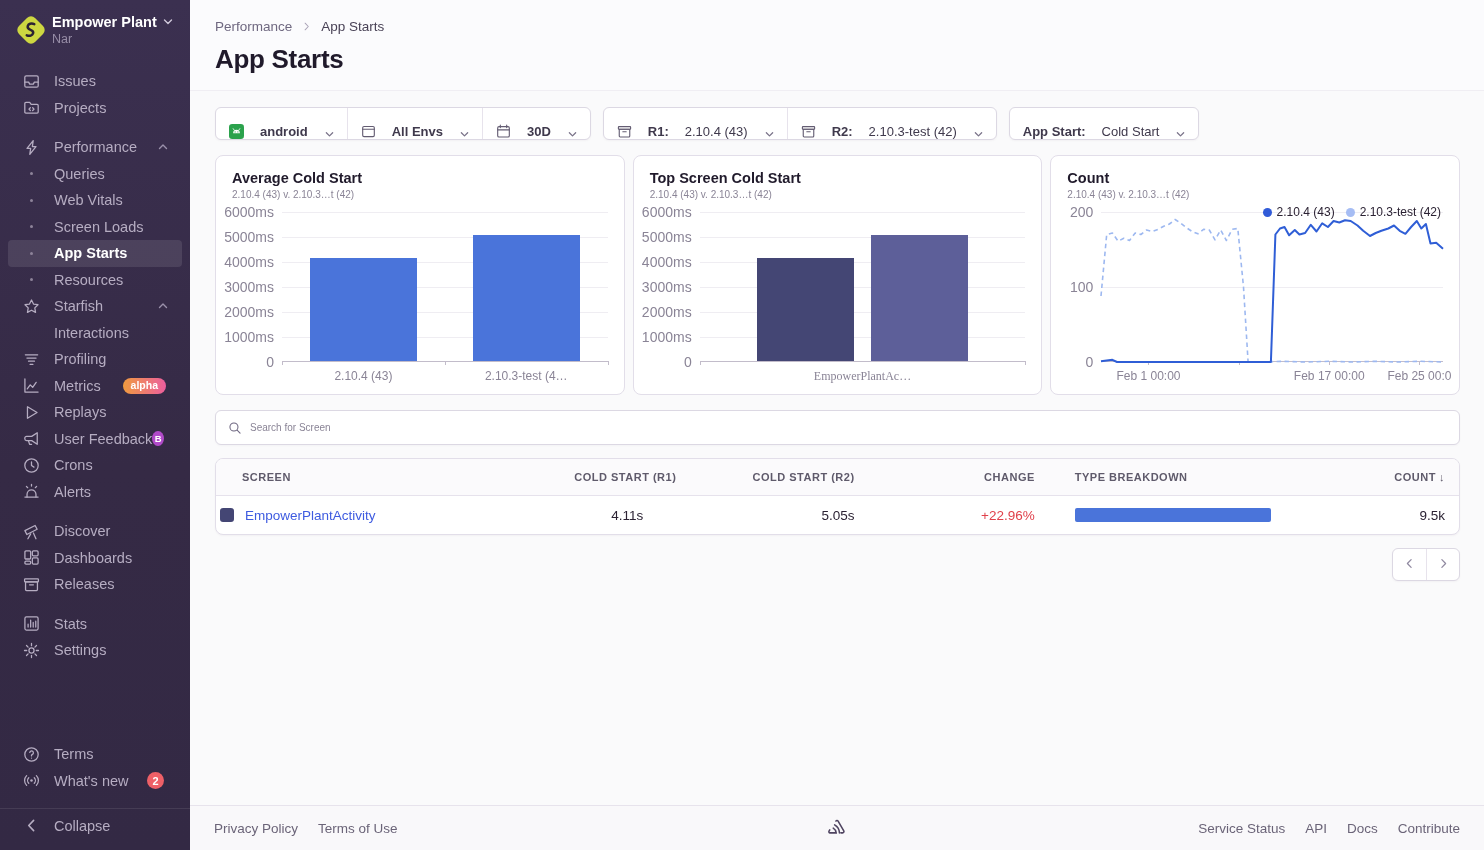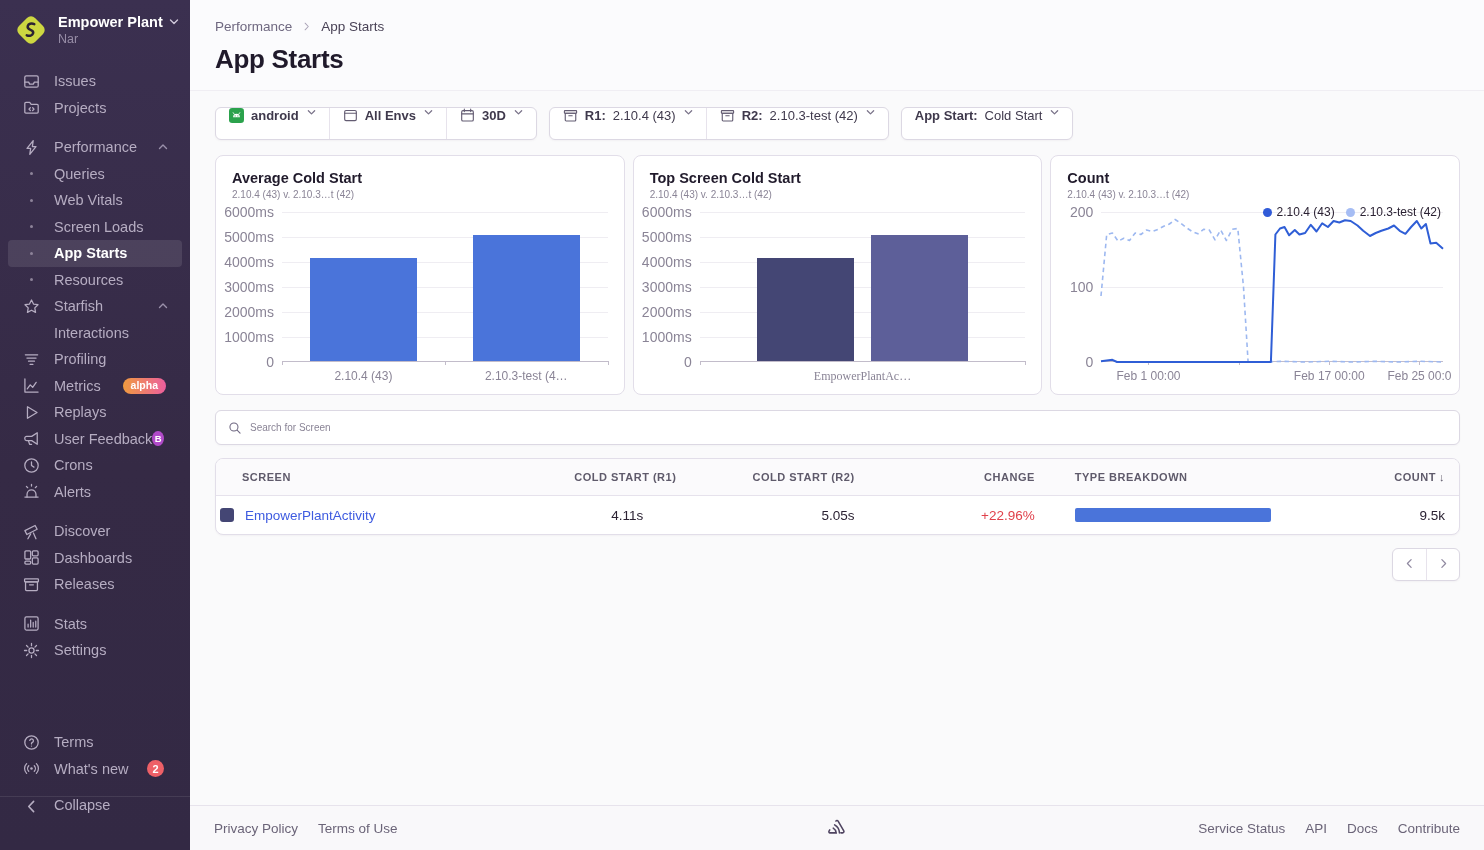--- a/index.html
+++ b/index.html
@@ -3,21 +3,21 @@
 <meta charset="utf-8">
 <style>
   * { box-sizing: border-box; margin: 0; padding: 0; }
   html,body { width:1484px; height:850px; overflow:hidden; }
   body { font-family:"Liberation Sans", sans-serif; background:#fafafb; color:#2b2233; }
   .app { display:flex; width:100%; height:100%; }
 
   
   .sidebar { width:190px; flex:none; background:linear-gradient(180deg,#3b3050 0%,#352a45 55%,#332944 100%);
              color:#b6adc2; display:flex; flex-direction:column; font-size:14.5px; position:relative; }
-  .org { display:flex; gap:10px; padding:13px 10px 8px 14px; align-items:center; cursor:pointer; }
+  .org { display:flex; gap:4px; padding:13px 10px 8px 14px; align-items:center; cursor:pointer; }
   .org-logo { width:34px; height:34px; flex:none; }
   .org-name-row { display:flex; align-items:center; gap:6px; }
   .org-name { font-weight:700; color:#fff; font-size:14.5px; white-space:nowrap; }
   .org-chev { width:10px; height:10px; color:#cfc8da; display:flex; }
   .org-sub { color:#978da6; font-size:12.5px; margin-top:2px; }
   nav { margin-top:4px; }
   .nav-section { margin-top:13px;text-align:right; }
   .nav-section:first-child { margin-top:9px; }
   .nav-item { display:flex; align-items:center; height:26.5px; margin:0 8px; padding:0 6px 0 14px;
               border-radius:4px; cursor:pointer; position:relative; white-space:nowrap; }
@@ -28,39 +28,39 @@
   .nav-chev { margin-left:auto; margin-right:8px; width:10px; height:10px; display:flex; color:#9b91ab; }
   .nav-chev svg { width:10px; height:10px; }
   .badge-alpha { margin-left:auto; margin-right:10px; background:linear-gradient(90deg,#f09b3f,#ec5e9e);
                  color:#fff; font-size:10.5px; font-weight:700; padding:2px 8px 3px; border-radius:9px; line-height:1; }
   .badge-letter { margin-left:auto; margin-right:12px; background:#b04ac8; color:#fff; width:15px; height:15px;
                   border-radius:50%; font-size:9.5px; font-weight:700; display:flex; align-items:center; justify-content:center; }
   .badge-count { margin-left:auto; margin-right:12px; background:#ee6067; color:#fff; width:17px; height:17px;
                  border-radius:50%; font-size:11px; font-weight:700; display:flex; align-items:center; justify-content:center; }
   .sidebar-spacer { flex:1; }
   #sidebar-bottom { margin-bottom:6px; }
-  .collapse-row { display:flex; align-items:flex-start; height:54px; border-top:1px solid rgba(255,255,255,.09);
+  .collapse-row { display:flex; align-items:flex-end; height:42px; border-top:1px solid rgba(255,255,255,.09);
                   margin-top:8px; padding:0 6px 16px 22px; cursor:pointer; }
   .collapse-row .nav-icon { margin-right:14px; }
 
   
   main { flex:1; display:flex; flex-direction:column; min-width:0; }
   .page-head { padding:19px 24px 15px 25px; background:#fbfbfd; border-bottom:1px solid #f0eef3; }
   .breadcrumb { font-size:13.5px; color:#6f6880; display:flex; gap:9px; align-items:center; }
   .breadcrumb .bc-link { cursor:pointer; }
   .breadcrumb .sep { width:11px; height:11px; color:#aba4b8; display:flex; }
   .breadcrumb .sep svg { width:11px; height:11px; }
   .breadcrumb .current { color:#494256; }
   .page-title { margin-top:10px; font-size:26px; font-weight:700; color:#201a2b; letter-spacing:-.3px; }
   .content { padding:16px 24px 0 25px; }
 
   .filter-bar { display:flex; gap:12px; margin-bottom:15px; }
   .btn-group { display:inline-flex; background:#fff; border:1px solid #dcd8e3; border-radius:6px;
                box-shadow:0 1px 2px rgba(43,34,51,.04); height:33px; align-items:stretch; }
-  .fbtn { display:flex; align-items:flex-start; gap:7px; padding:0 13px; font-size:13px; color:#3f394c;
+  .fbtn { display:flex; align-items:flex-end; gap:16px; padding:0 13px; font-size:13px; color:#3f394c;
           cursor:pointer; border-left:1px solid #e7e3ec; }
   .fbtn:first-child { border-left:none; }
   .fbtn .ficon { width:15px; height:15px; display:flex; color:#635c72; }
   .fbtn .ficon svg { width:15px; height:15px; }
   .fbtn .prefix { font-weight:700; }
   .fbtn .lbl { font-weight:700; }
   .fbtn .lbl.regular { font-weight:400; }
   .caret { width:9px; height:9px; display:flex; color:#7a7389; margin-left:1px; }
   .caret svg { width:9px; height:9px; }
 

